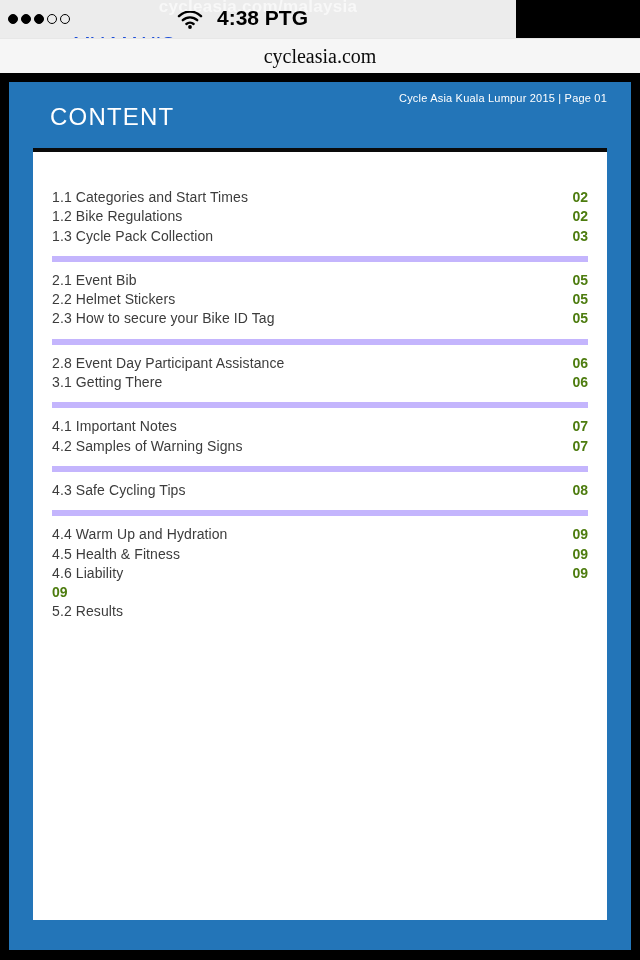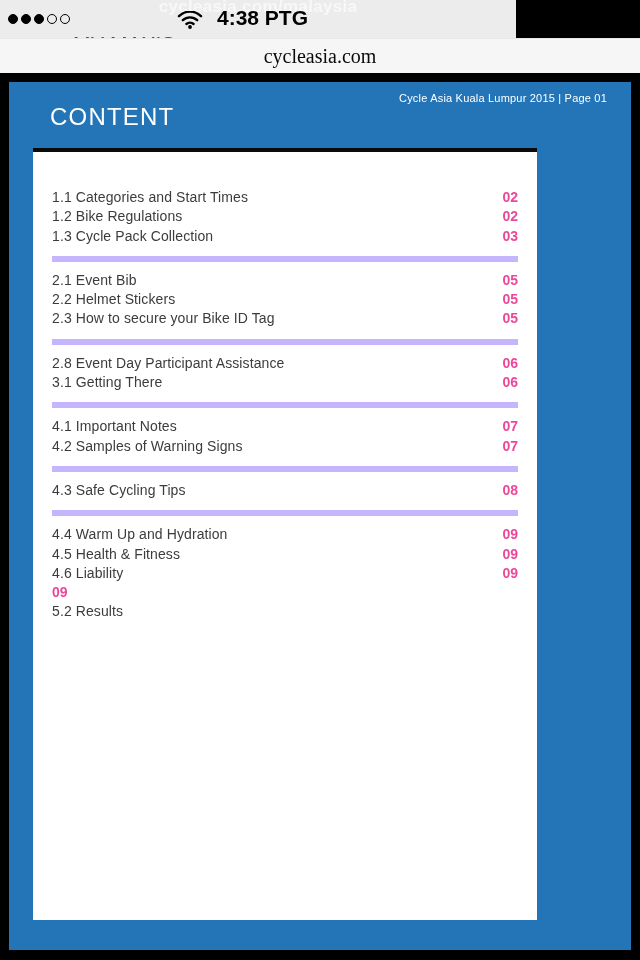--- a/index.html
+++ b/index.html
@@ -68,33 +68,33 @@
   }
   .meta {
     position:absolute; right:24px; top:10px;
     font-size:11px; color:#fff; letter-spacing:.2px;
   }
   .title {
     position:absolute; left:41px; top:21px;
     font-size:24px; font-weight:300; color:#fff; letter-spacing:1.2px;
   }
   .panel {
-    position:absolute; left:24px; top:66px; width:504px; height:772px;
+    position:absolute; left:24px; top:66px; width:574px; height:772px;
     background:#fff; border-top:4px solid #0a0a0a;
     padding:36px 19px 0 19px;
   }
   .toc-group { padding:9px 0 10px 0; }
   .toc-group:first-child { padding-top:0; }
   .toc-group + .toc-group { border-top:6px solid #c4b5fd; }
   .toc-item {
     display:flex; justify-content:space-between; align-items:baseline;
     line-height:19.3px; font-size:14px; color:#3c3c3c;
   }
   .toc-label { letter-spacing:.1px; }
-  .toc-page { font-weight:bold; color:#ec4899; }
+  .toc-page { font-weight:bold; color:#4d7c0f; }
 </style>
 </head>
 <body>
 
 <div class="statusbar">
   <div class="behind-title">cycleasia.com/malaysia</div>
   <div class="light-strip"></div>
   <div class="signal" id="signal">
       <span class="dot filled"></span>
       <span class="dot filled"></span>

